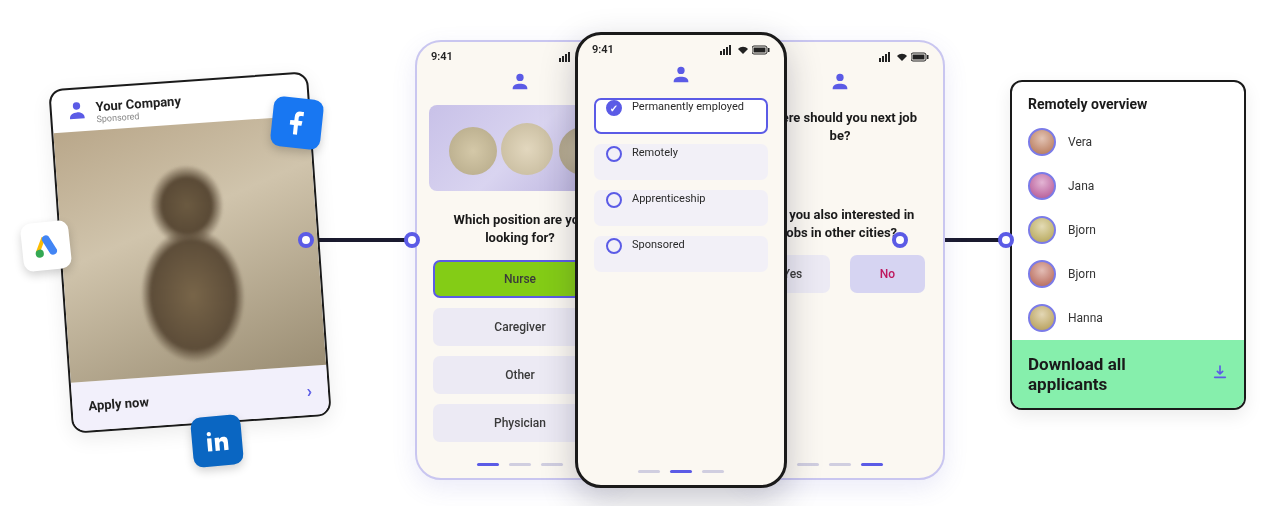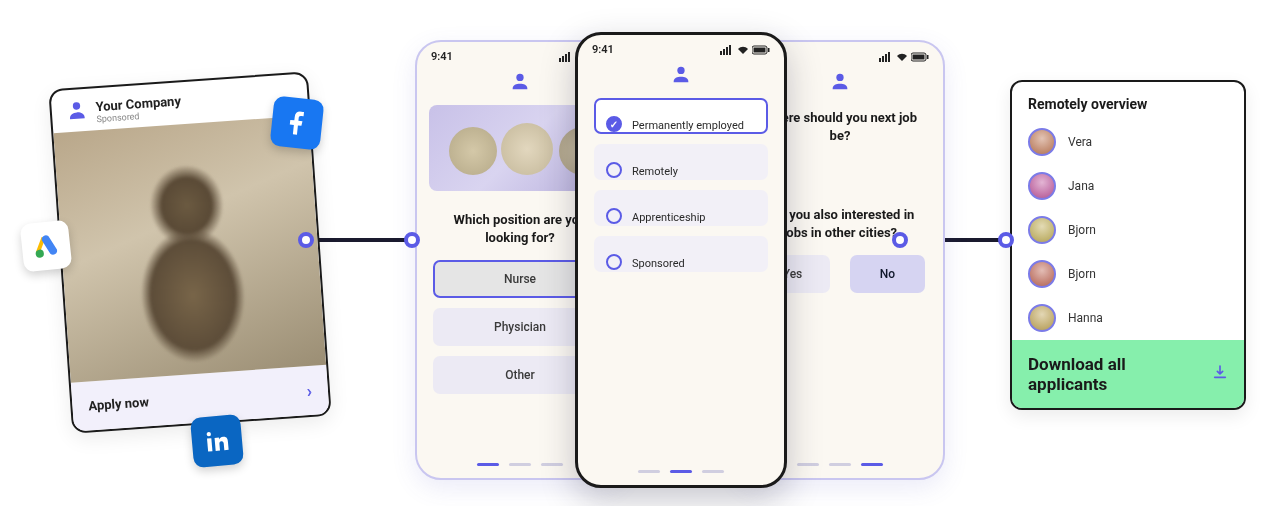--- a/index.html
+++ b/index.html
@@ -115,35 +115,35 @@
     text-align:center; font-weight:700; font-size:13px; color:#1a1a1a;
     padding: 8px 20px 14px; line-height:1.35;
   }
   .opt-list { padding: 0 16px; display:flex; flex-direction:column; gap:10px; }
   .opt-btn {
     height:38px; border-radius:7px; background:#eceaf4;
     display:flex; align-items:center; justify-content:center;
     font-size:12px; color:#3a3a3a; font-weight:500;
     border: 2px solid transparent;
   }
-  .opt-btn.selected { background:#e5e5e5; border-color:#5b5be6; }
+  .opt-btn.selected { background:#84cc16; border-color:#5b5be6; }
   .opt-row {
     height:36px; border-radius:7px; background:#f2f0f7;
-    display:flex; align-items:flex-end; gap:10px;
+    display:flex; align-items:flex-start; gap:10px;
     padding: 0 10px;
     font-size:11px; color:#2a2a2a;
     border:2px solid transparent;
   }
   .opt-row.selected { background:#fff; border-color:#5b5be6; }
   .radio { width:16px; height:16px; border-radius:50%; border:2.5px solid #5b5be6; flex-shrink:0; display:flex; align-items:center; justify-content:center;}
   .radio.filled { background:#5b5be6; }
   .radio.filled::after { content:"✓"; color:#fff; font-size:10px; font-weight:700; }
   .yn { display:flex; gap:20px; padding: 0 18px; }
   .yn .opt-btn { flex:1; }
-  .yn .opt-btn.no { background:#d6d4f2; color:#0f172a; }
+  .yn .opt-btn.no { background:#d6d4f2; color:#be185d; }
   .dots {
     position:absolute; bottom:12px; left:0; right:0;
     display:flex; justify-content:center; gap:10px;
   }
   .dot { height:3px; width:22px; border-radius:2px; background:#d0cee0; }
   .dot.active { background:#5b5be6; }
 
   
   .contacts {
     position:absolute;
@@ -255,24 +255,27 @@
       <div class="hero-blob a"></div>
         <div class="hero-blob b"></div>
         <div class="hero-blob c"></div>
     </div>
     <div class="question">Which position are you looking for?</div>
     <div class="opt-list">
       <div class="opt-btn selected">
           <span>Nurse</span>
         </div>
       <div class="opt-btn">
-          <span>Physician</span>
+          <span>Caregiver</span>
         </div>
       <div class="opt-btn">
           <span>Other</span>
+        </div>
+      <div class="opt-btn">
+          <span>Physician</span>
         </div>
     </div>
     <div class="dots">
       <div class="dot active"></div>
         <div class="dot"></div>
         <div class="dot"></div>
     </div>
   </div>
 
   <div class="phone center">

